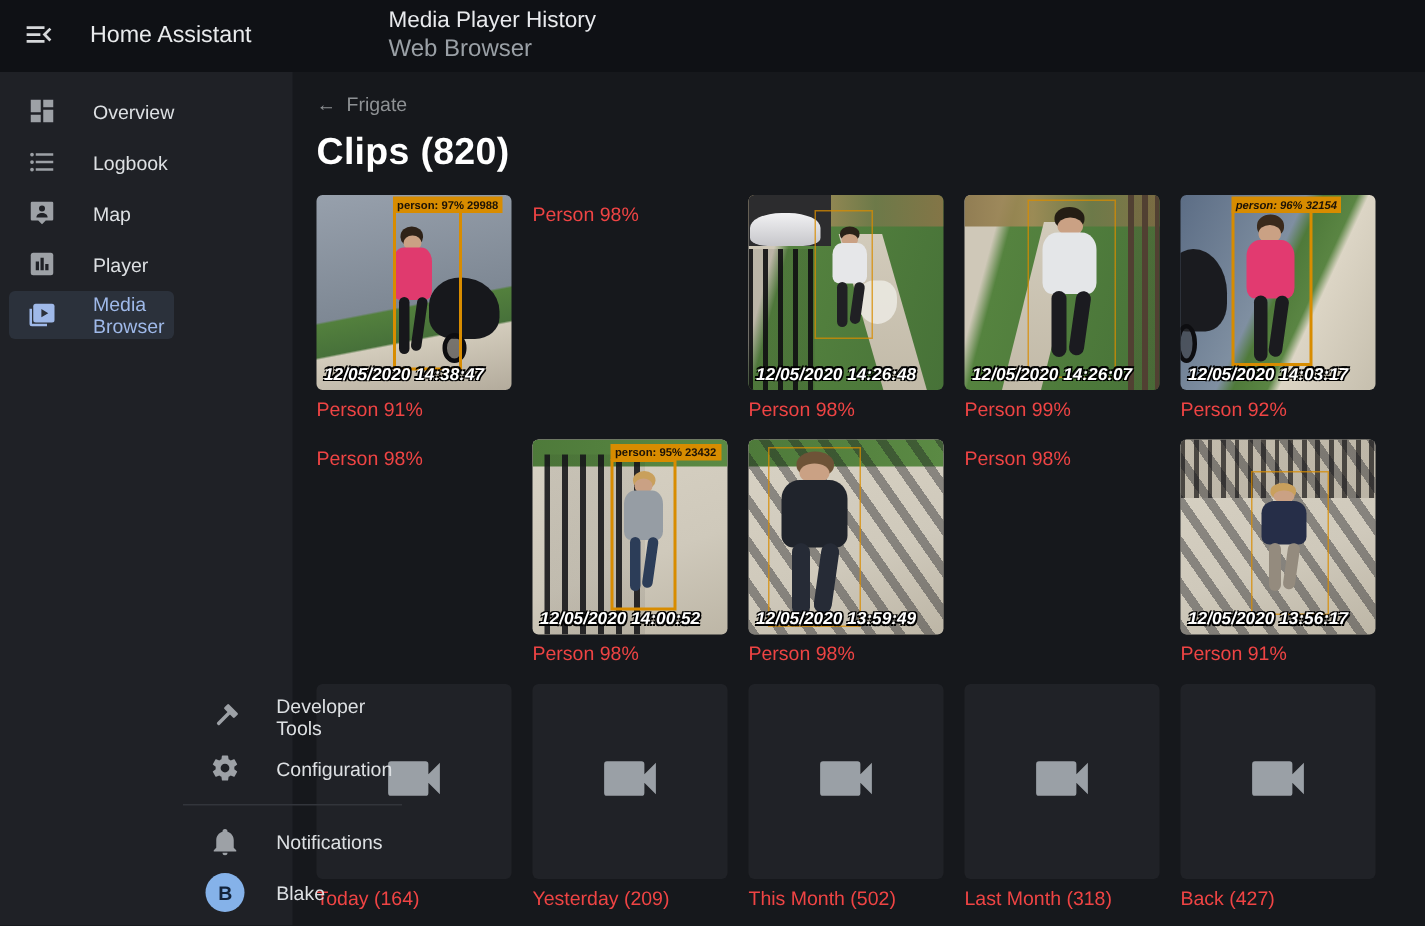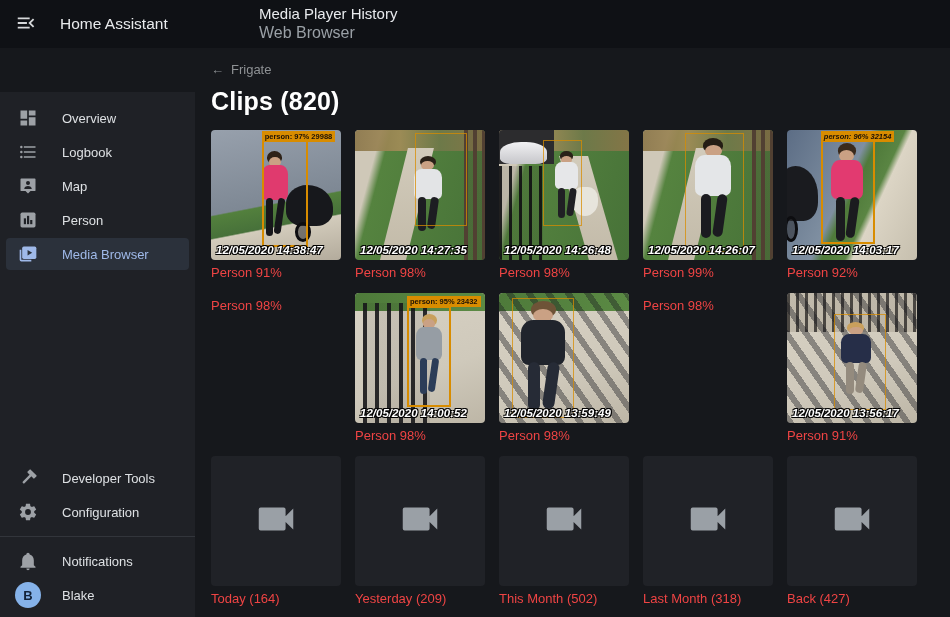--- a/index.html
+++ b/index.html
@@ -23,21 +23,21 @@
   .panel-title { font-size: 15px; color: #e8eaed; font-weight: 500; }
   .panel-sub { font-size: 16px; color: #9aa0a6; }
   .choose-player {
     margin-right: 16px; background: transparent; border: none; cursor: pointer;
     color: #dfe1e3; font-size: 11.5px; font-weight: 700; letter-spacing: 1px;
     font-family: "Liberation Sans", sans-serif; padding: 8px 8px;
   }
   
   .sidebar {
     position: absolute; top: 48px; left: 0; bottom: 0; width: 195px;
-    background: #1f2126; display: flex; flex-direction: column; padding-top: 8px; z-index: 5; margin-top: 44px;
+    background: #1f2126; display: flex; flex-direction: row; padding-top: 8px; z-index: 5;
   }
   .sb-item {
     height: 32px; margin: 2px 6px; border-radius: 4px;
     display: flex; align-items: center; padding-left: 12px; cursor: pointer;
   }
   .sb-item .sb-icon { width: 20px; height: 20px; flex: none; }
   .sb-item .sb-icon svg { width: 20px; height: 20px; fill: #9da1a6; }
   .sb-item .sb-icon svg .cutout { fill: #1f2126; }
   .sb-label { margin-left: 24px; font-size: 13px; color: #dde0e3; font-weight: 500; }
   .sb-item.selected { background: #2b313b; }
@@ -158,21 +158,21 @@
           </svg></span>
         <span class="sb-label">Map</span>
       </div>
       <div class="sb-item">
         <span class="sb-icon"><svg viewBox="0 0 24 24">
             <rect x="3" y="3" width="18" height="18" rx="2"></rect>
             <rect class="cutout" x="7" y="10" width="2.6" height="7"></rect>
             <rect class="cutout" x="10.8" y="7" width="2.6" height="10"></rect>
             <rect class="cutout" x="14.6" y="12" width="2.6" height="5"></rect>
           </svg></span>
-        <span class="sb-label">Person</span>
+        <span class="sb-label">Player</span>
       </div>
       <div class="sb-item selected">
         <span class="sb-icon"><svg viewBox="0 0 24 24">
             <path d="M7,3H20A2,2 0 0,1 22,5V16A2,2 0 0,1 20,18H7A2,2 0 0,1 5,16V5A2,2 0 0,1 7,3Z"></path>
             <path class="cutout" d="M11.5,7.2V13.8L17,10.5Z"></path>
             <path d="M2,7H4V19H16V21H4A2,2 0 0,1 2,19V7Z"></path>
           </svg></span>
         <span class="sb-label">Media Browser</span>
       </div>
     </div>
@@ -230,34 +230,20 @@
             <div class="p-legl" style="background: rgb(23, 23, 27);"></div>
             <div class="p-legr" style="background: rgb(23, 23, 27);"></div>
           </div>
           <div class="bbox" style="left: 39%; top: 2%; width: 36%; height: 88%;"></div>
           <span class="bbox-tag" style="left: 39%; top: 0.5%;">person: 97% 29988</span>
           <div class="ts">12/05/2020 14:38:47</div>
         </div>
         <div class="card-label">Person 91%</div>
       </div>
       <div class="card">
-        <div class="thumb base-yard">
-          <div class="decor decor-trees"></div>
-          <div class="decor decor-path"></div>
-          <div class="decor decor-railing-right"></div>
-          <div class="person" style="left: 42%; top: 20%; width: 28%; height: 58%;">
-            <div class="p-hair" style="background: rgb(42, 33, 24);"></div>
-            <div class="p-head" style="background: rgb(202, 161, 132);"></div>
-            <div class="p-torso" style="background: rgb(227, 228, 230);"></div>
-            <div class="p-legl" style="background: rgb(29, 29, 34);"></div>
-            <div class="p-legr" style="background: rgb(29, 29, 34);"></div>
-          </div>
-          <div class="bbox faint" style="left: 46%; top: 2%; width: 40%; height: 72%;"></div>
-          <div class="ts">12/05/2020 14:27:35</div>
-        </div>
         <div class="card-label">Person 98%</div>
       </div>
       <div class="card">
         <div class="thumb base-yard">
           <div class="decor decor-trees"></div>
           <div class="decor decor-garage"></div>
           <div class="decor decor-car"></div>
           <div class="decor decor-fence-left"></div>
           <div class="decor decor-path-right"></div>
           <div class="bag" style="left: 56%; top: 44%; width: 20%; height: 22%; background: rgb(233, 231, 223);"></div>

